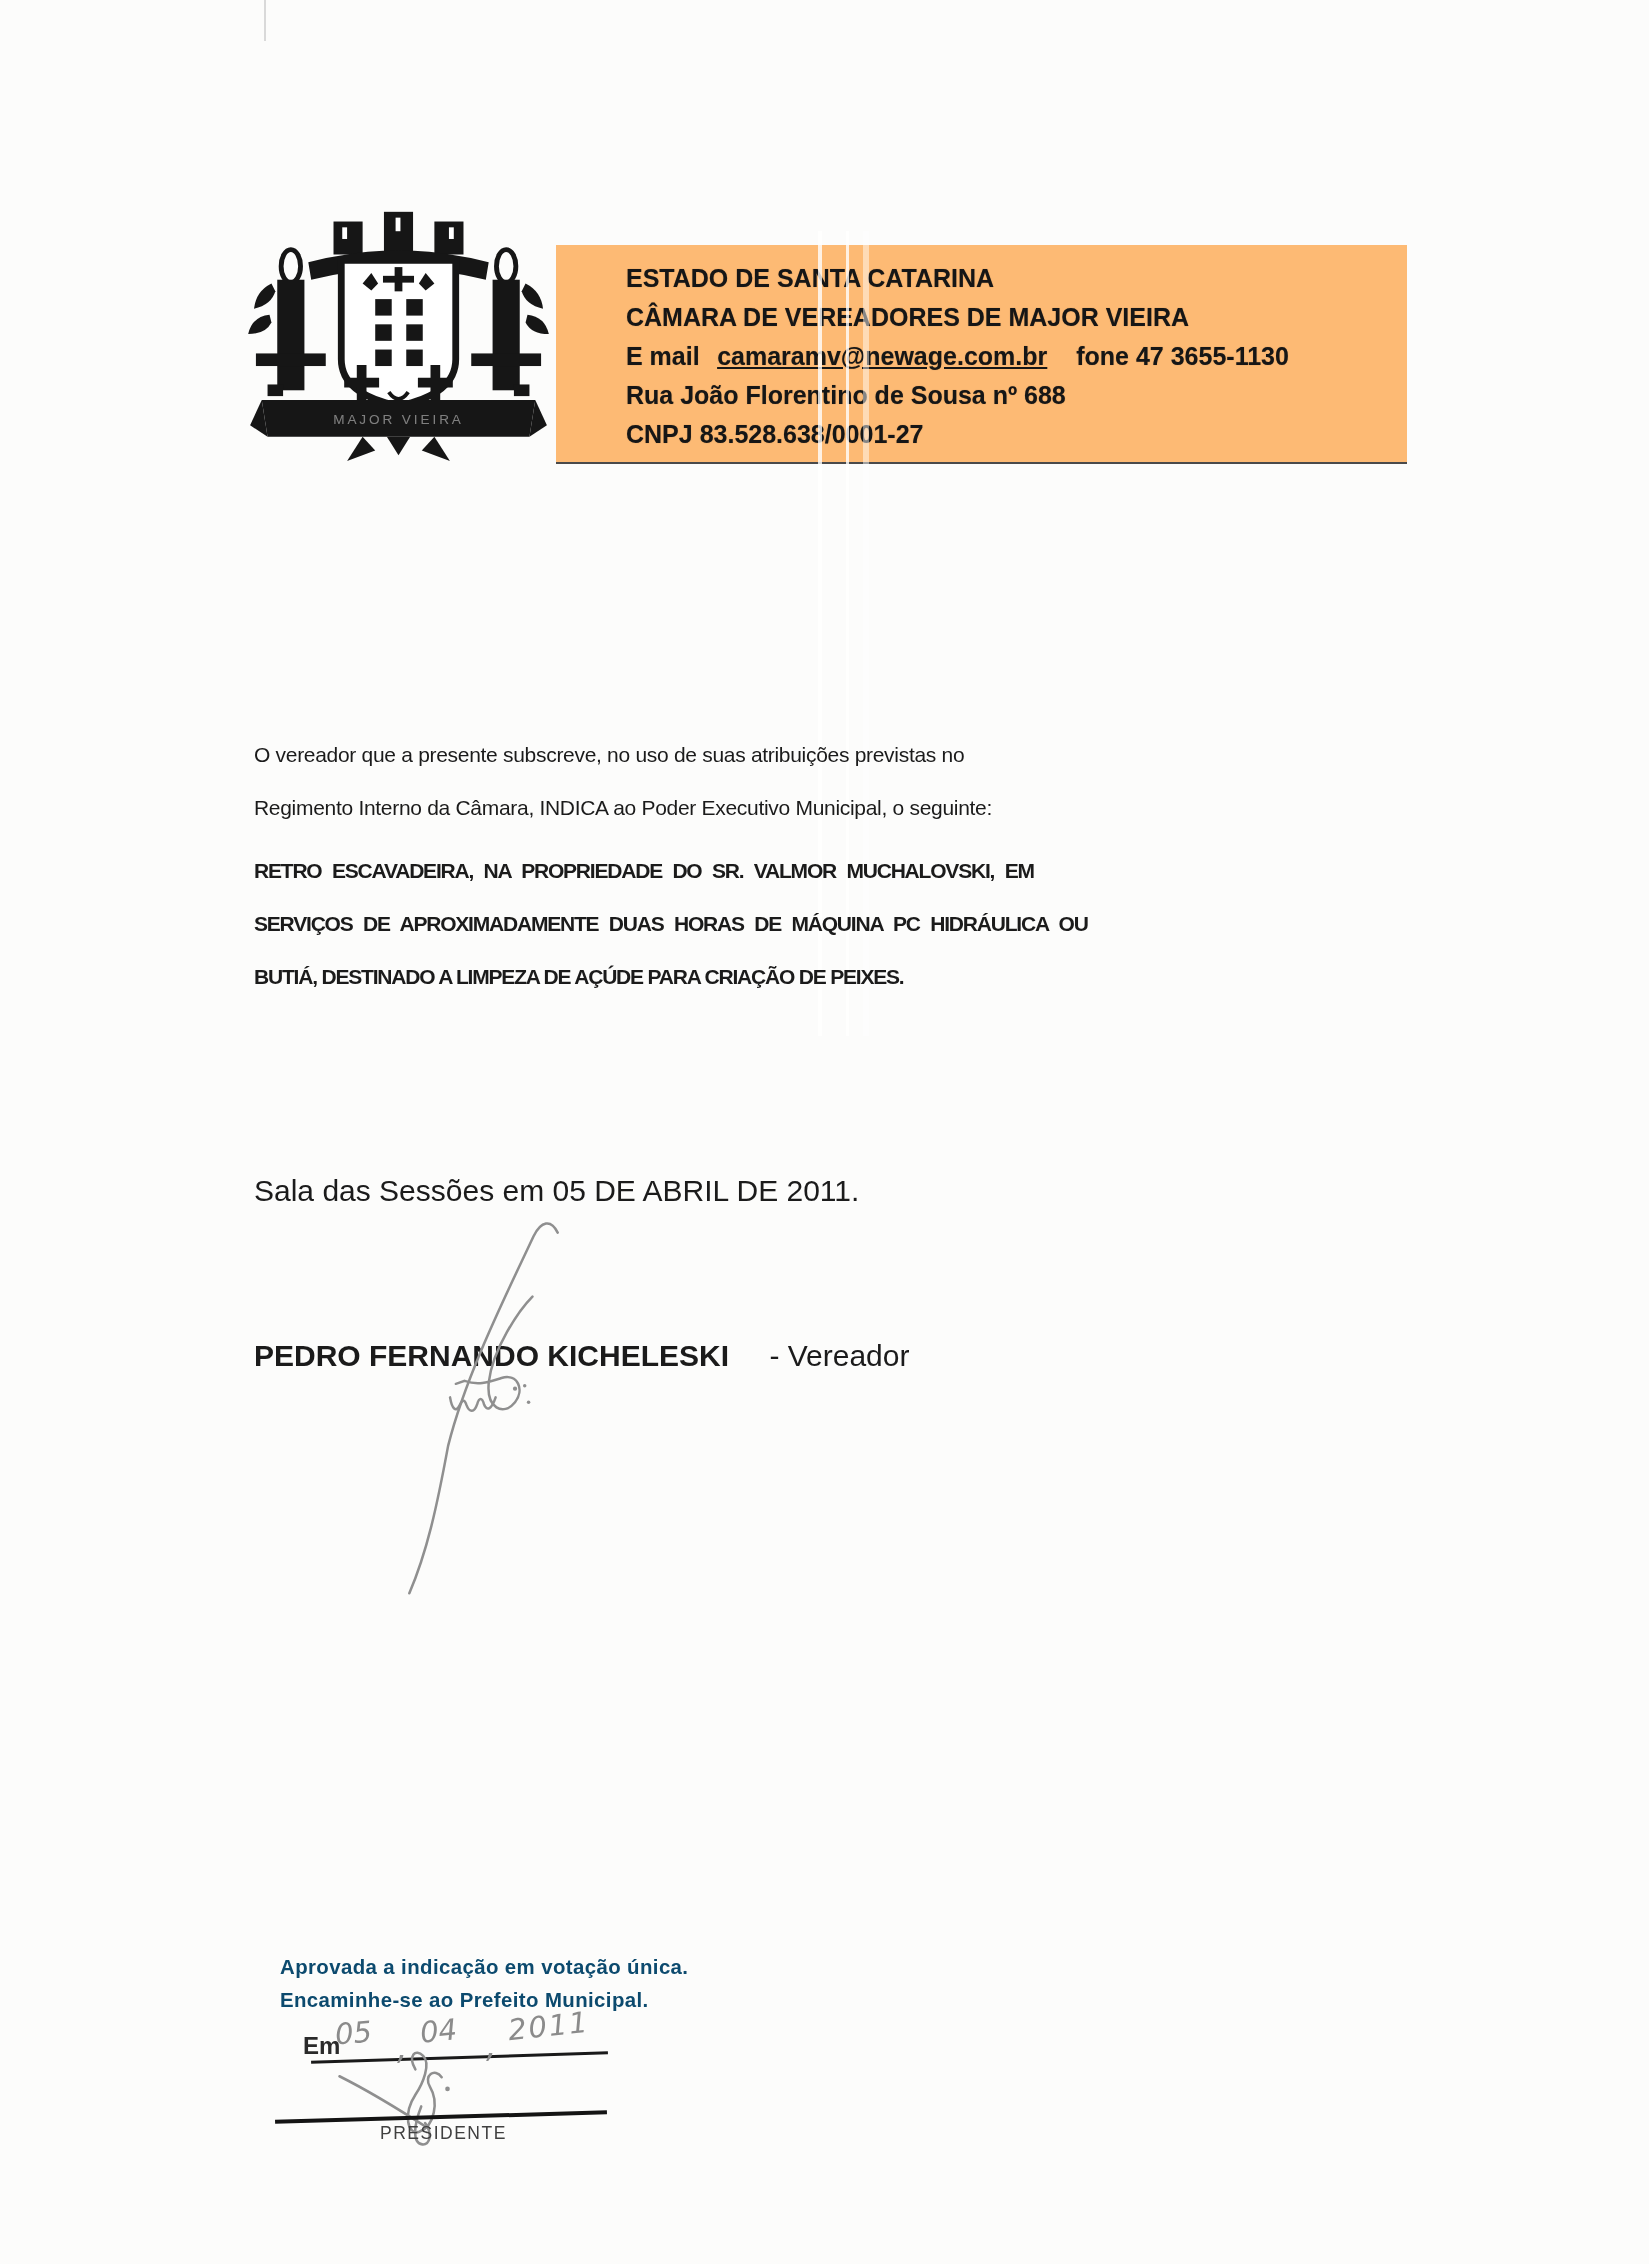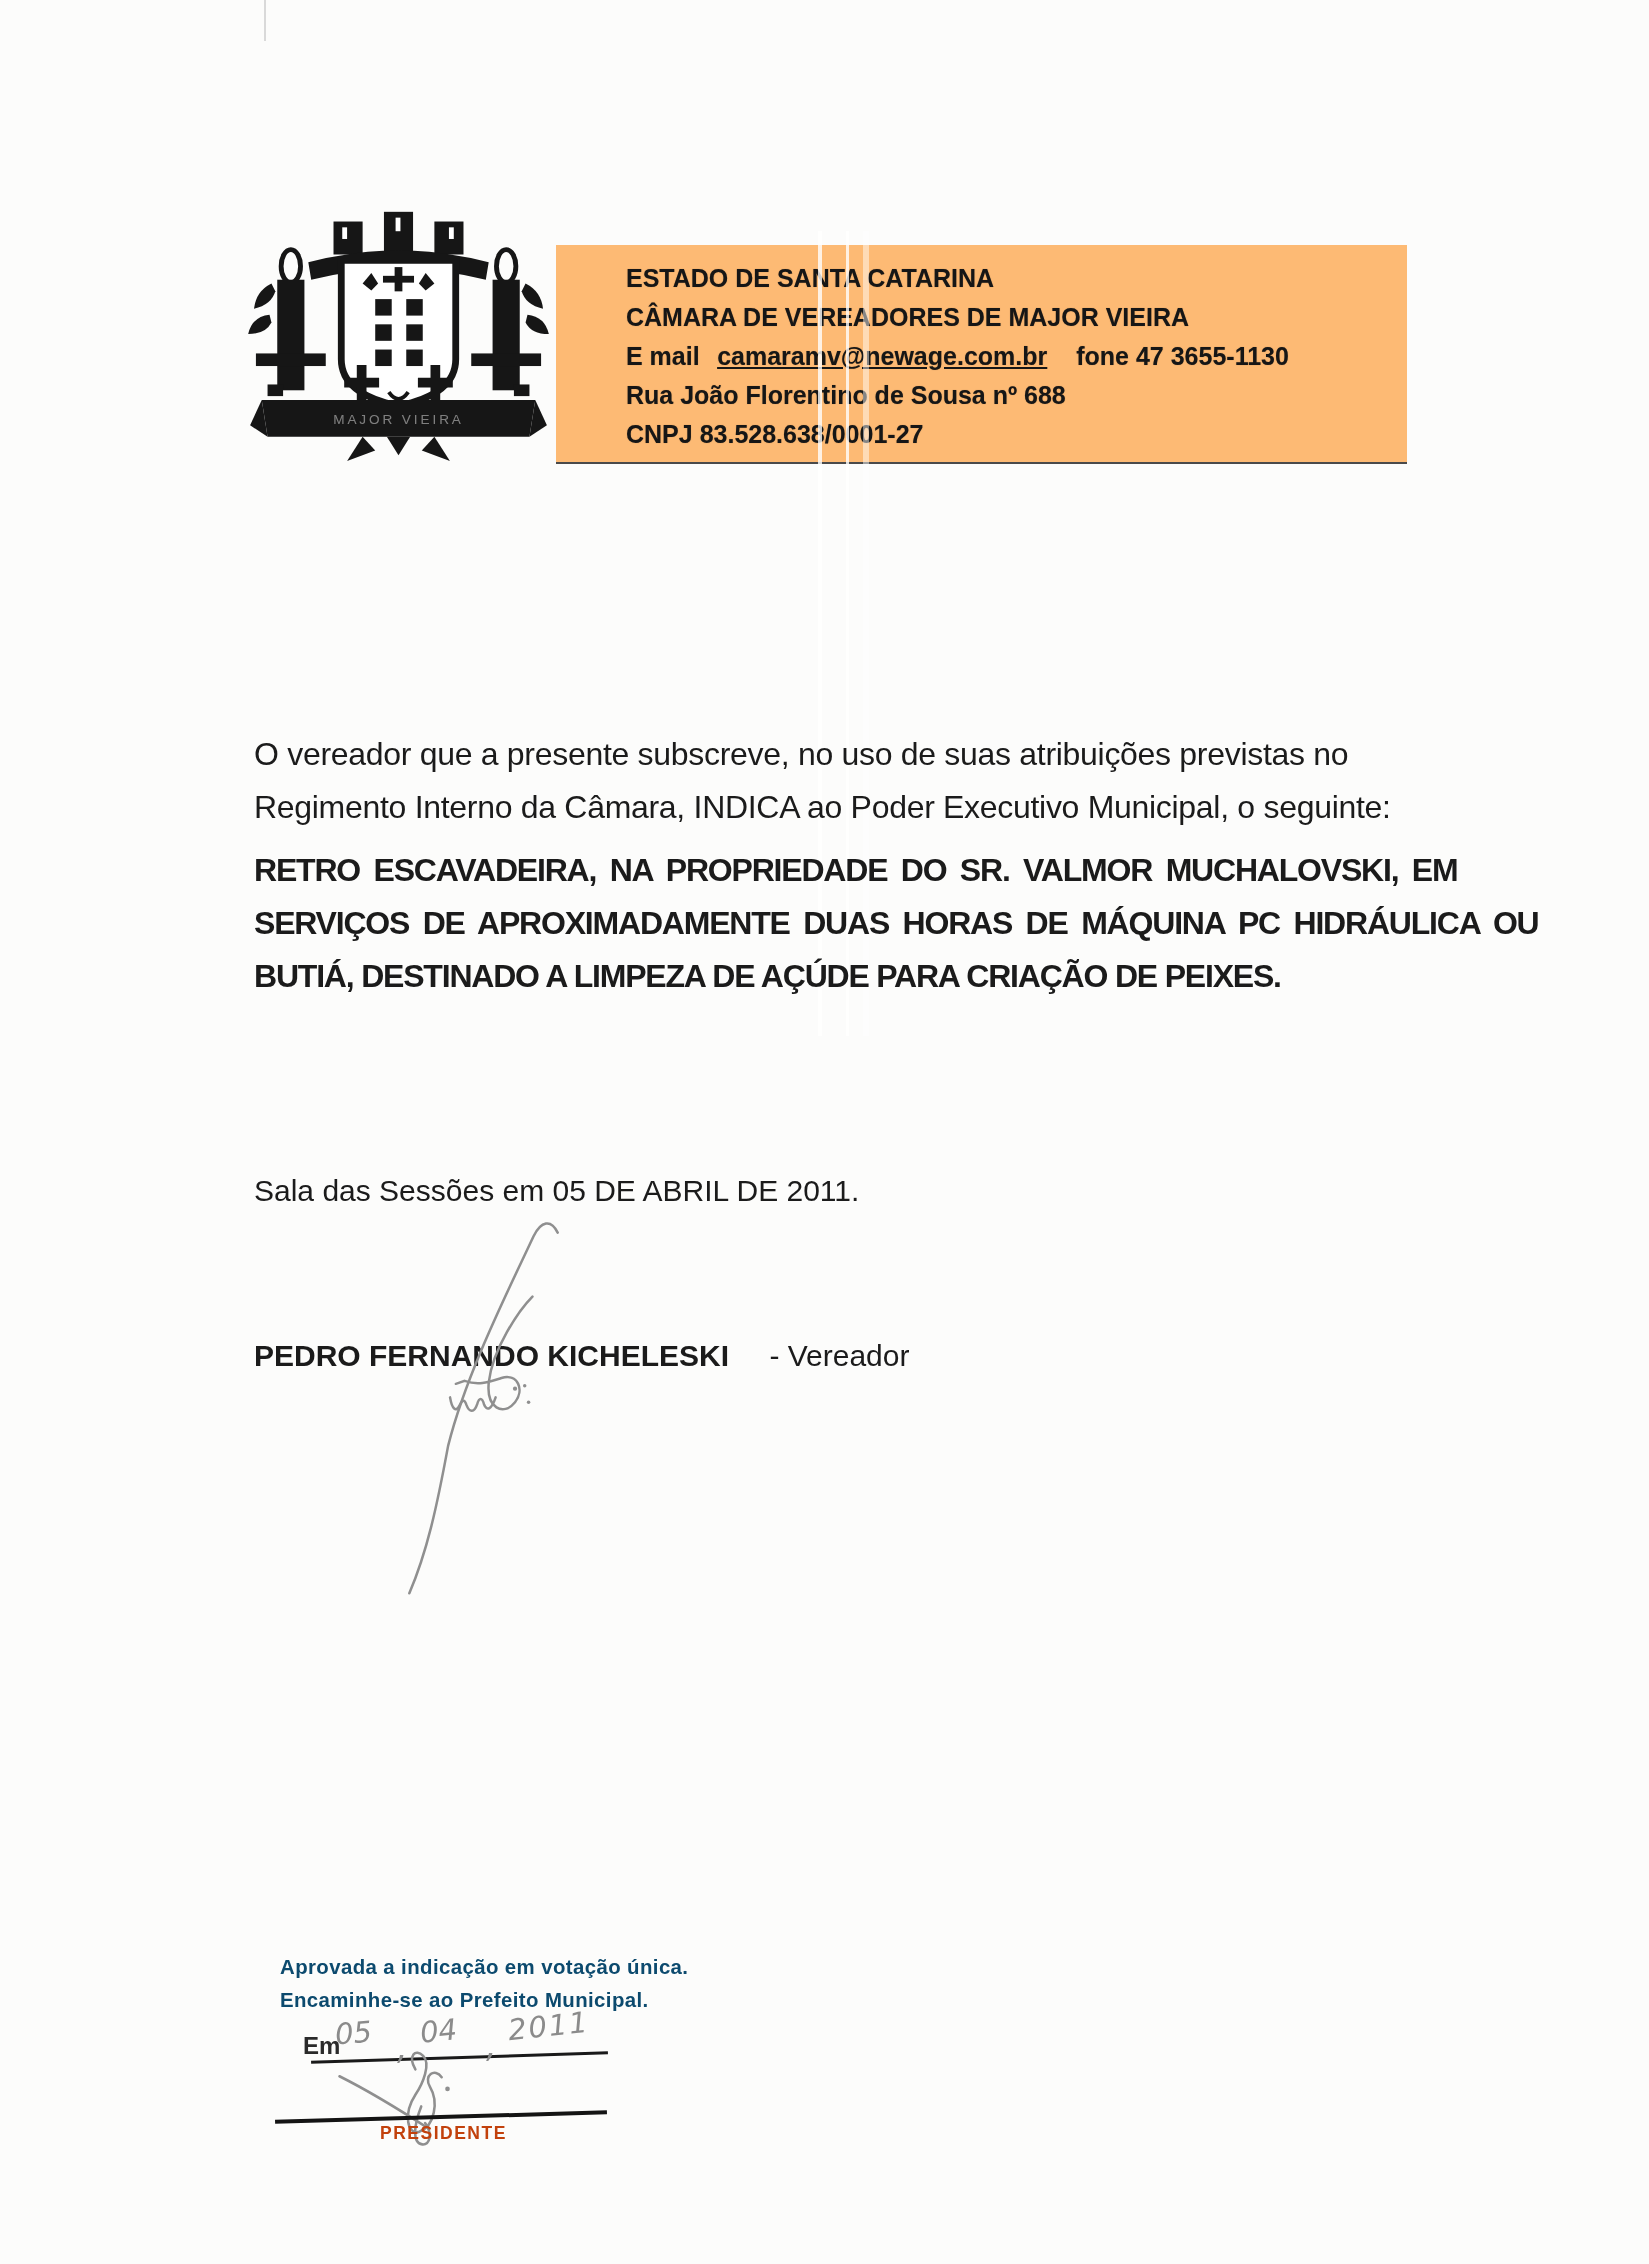--- a/index.html
+++ b/index.html
@@ -32,41 +32,41 @@
 
   
   .streak{top:231px;height:805px;background:rgba(255,255,255,.8);}
   .streak.s1{left:818px;width:3.9px;}
   .streak.s2{left:846px;width:2.9px;}
   .streak.s3{left:863px;width:5.8px;opacity:.6;}
   .tick{left:264px;top:0;width:1.9px;height:41px;background:#d9d9d9;}
 
   
   .doc-title{left:435px;top:578px;font-size:30px;white-space:nowrap;}
-  .para{left:254px;width:1174px;font-size:32px;line-height:53px;white-space:nowrap;letter-spacing:-0.3px;}
+  .para{left:254px;width:1174px;font-size:21px;line-height:53px;white-space:nowrap;letter-spacing:-0.3px;}
   .intro{top:728px;}
   .request{top:844px;font-weight:700;letter-spacing:-1.2px;}
   .request .w{word-spacing:5.8px;}
   .session{left:254px;top:1174px;font-size:30px;white-space:nowrap;}
   .author{left:254px;top:1339px;font-size:30px;white-space:nowrap;}
   .author .name{font-weight:700;}
   .author .role{margin-left:32px;}
 
   
   .sig1{left:388px;top:1211px;width:223px;height:398px;}
   .sig2{left:320px;top:2046px;width:146px;height:115px;}
 
   
   .stamp-line{left:280px;font-size:20.4px;font-weight:700;color:#0c4a6e;letter-spacing:0.4px;white-space:nowrap;}
   .st1{top:1956px;}
   .st2{top:1989px;}
   .em-label{left:271px;top:2032px;font-size:24px;font-weight:700;color:#2a2a2a;margin-left:32px;}
   .em-rule{left:311px;top:2056px;width:297px;height:2.9px;background:#1a1a1a;transform:rotate(-1.8deg);}
   .pres-rule{left:275px;top:2115px;width:332px;height:3.9px;background:#141414;transform:rotate(-1.6deg);}
-  .pres-label{left:380px;top:2123px;font-size:17.5px;font-weight:700;color:#c2410c;letter-spacing:1.5px;}
+  .pres-label{left:380px;top:2123px;font-size:17.5px;font-weight:400;color:#404040;letter-spacing:1.5px;}
 
   .hw{color:#8b8b8b;font-style:italic;font-size:29px;font-family:"DejaVu Sans",sans-serif;}
   .hw-day{left:335px;top:2016px;transform:rotate(-5deg);}
   .hw-c1{left:397px;top:2028px;font-size:33px;}
   .hw-month{left:420px;top:2014px;transform:rotate(-6deg);}
   .hw-c2{left:486px;top:2026px;font-size:33px;}
   .hw-year{left:508px;top:2009px;transform:rotate(-6deg);letter-spacing:1.9px;}
 </style>
 </head>
 <body>

